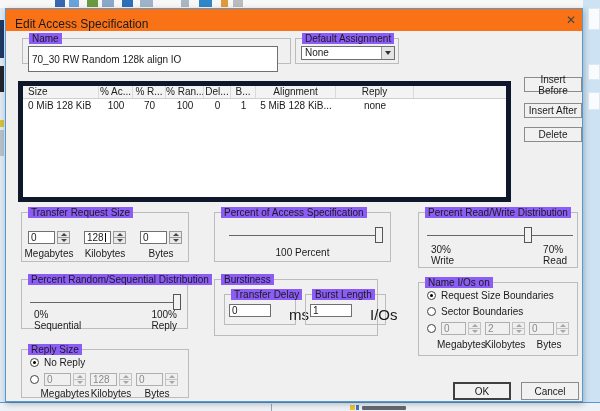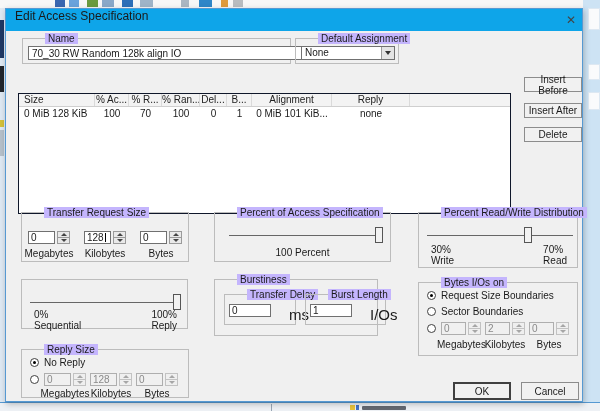--- a/index.html
+++ b/index.html
@@ -15,38 +15,38 @@
   .bg-right{position:absolute;left:583px;top:0;width:17px;height:411px;background:#cde3f4}
   .rb{position:absolute;left:5px;width:12px;background:#fafbfc;border:1px solid #dde8f2}
   .bg-bottom{position:absolute;left:0;top:402px;width:600px;height:9px;background:#eef1f5;border-top:1px solid #5699d2}
   .vline{position:absolute;left:271px;top:1px;width:1px;height:8px;background:#98a6b4}
   .mi-a{position:absolute;left:350px;top:2px;width:5px;height:5px;background:#e8c23a}
   .mi-b{position:absolute;left:356px;top:2px;width:3px;height:5px;background:#4472c4}
   .smudge{position:absolute;left:362px;top:3px;width:44px;height:4px;background:#4a5058;opacity:.85;border-radius:1px}
 
   
   .dialog{position:absolute;left:5px;top:8px;width:578px;height:394px;background:#f0f0f0;border:1px solid #5699d2;box-shadow:1px 2px 6px rgba(0,0,0,.25);font-size:10px;color:#1a1a1a}
-  .titlebar{position:absolute;left:0;top:0;width:100%;height:22px;background:#0ea5e9;display:flex;align-items:flex-start;padding-left:9px}
+  .titlebar{position:absolute;left:0;top:0;width:100%;height:22px;background:#f97316;display:flex;align-items:flex-end;padding-left:9px}
   .title{font-size:12px;color:#1a1a1a}
   .close{margin-left:auto;width:22px;text-align:center;font-size:12px;color:#444;line-height:22px}
 
   .grp{position:absolute;border:1px solid #bcbcbc}
-  .legend{position:absolute;top:-6px;left:22px;background:#c4b5fd;padding:0 3px;font-size:10px;line-height:11px;white-space:nowrap;color:#1a1a1a}
+  .legend{position:absolute;top:-6px;left:6px;background:#8b5cf6;padding:0 3px;font-size:10px;line-height:11px;white-space:nowrap;color:#1a1a1a}
 
   .grp-name{left:16px;top:29px;width:269px;height:26px}
-  .edit-name{position:absolute;left:5px;top:7px;width:276px;height:14px;border:1px solid #707070;background:#fff;font-size:10px;font-family:inherit;padding:0 3px;color:#1a1a1a}
+  .edit-name{position:absolute;left:5px;top:7px;width:250px;height:14px;border:1px solid #707070;background:#fff;font-size:10px;font-family:inherit;padding:12px 3px;color:#1a1a1a}
 
   .grp-da{left:289px;top:29px;width:104px;height:26px}
   .combo{position:absolute;left:5px;top:7px;width:94px;height:14px;border:1px solid #707070;background:#fff;display:flex}
   .combo-val{flex:1;font-size:10px;line-height:12px;padding-left:3px;overflow:hidden;white-space:nowrap}
   .combo-btn{width:13px;background:#e4e4e4;border-left:1px solid #9a9a9a;display:flex;align-items:center;justify-content:center}
   .tri-down{width:0;height:0;border-left:3px solid transparent;border-right:3px solid transparent;border-top:4px solid #333}
 
   
-  .listbox{position:absolute;left:12px;top:84px;width:493px;height:121px;background:#fff;border:1px solid #0f172a}
+  .listbox{position:absolute;left:12px;top:72px;width:493px;height:121px;background:#fff;border:5px solid #0f172a}
   .thead{display:flex;height:13px;background:#f3f3f3;border-bottom:1px solid #cfcfcf}
   .th{border-right:1px solid #dadada;font-size:10px;line-height:12px;text-align:center;overflow:hidden;white-space:nowrap;color:#222}
   .trow{display:flex;height:13px}
   .td{font-size:10px;line-height:13px;text-align:center;white-space:pre;overflow:hidden}
   .c0{width:76px}.c1{width:34px}.c2{width:33px}.c3{width:38px}.c4{width:27px}.c5{width:25px}.c6{width:80px}.c7{width:78px}.c8{flex:1;border-right:none}
   .th.c0,.td.c0{text-align:left;padding-left:5px}
 
   .btn{position:absolute;background:#f1f1f1;border:1px solid #8c8c8c;font-size:10px;font-family:inherit;color:#1a1a1a;display:flex;align-items:center;justify-content:center;padding:0}
   .b-ib{left:518px;top:68px;width:58px;height:15px}
   .b-ia{left:518px;top:94px;width:58px;height:15px}
@@ -185,21 +185,21 @@
         <div class="th c7">Reply</div>
         <div class="th c8"></div>
       </div>
       <div class="trow">
         <div class="td c0">0 MiB 128 KiB      ...</div>
         <div class="td c1">100</div>
         <div class="td c2">70</div>
         <div class="td c3">100</div>
         <div class="td c4">0</div>
         <div class="td c5">1</div>
-        <div class="td c6">0 MiB 101 KiB...</div>
+        <div class="td c6">5 MiB 128 KiB...</div>
         <div class="td c7">none</div>
         <div class="td c8"></div>
       </div>
     </div>
 
     <button class="btn b-ib">Insert Before</button>
     <button class="btn b-ia">Insert After</button>
     <button class="btn b-del">Delete</button>
 
     <div class="grp grp-trs">
@@ -256,20 +256,21 @@
         <div>30%</div>
           <div>Write</div>
       </div>
       <div class="sl-right">
         <div>70%</div>
           <div>Read</div>
       </div>
     </div>
 
     <div class="grp grp-rs">
+      <span class="legend">Percent Random/Sequential Distribution</span>
       <div class="slider">
         <div class="track"></div>
         <div class="rail">
             <div class="thumb" style="left: 100%;"></div>
           </div>
       </div>
       <div class="sl-left">
         <div>0%</div>
           <div>Sequential</div>
       </div>
@@ -287,21 +288,21 @@
         <span class="unit">ms</span>
       </div>
       <div class="sub sub-bl">
         <span class="legend">Burst Length</span>
         <div class="edit2">1</div>
         <span class="unit">I/Os</span>
       </div>
     </div>
 
     <div class="grp grp-align">
-      <span class="legend">Bytes I/Os on</span>
+      <span class="legend">Name I/Os on</span>
       <div class="radio-row ar2">
         <span class="radio"></span>
         <span>Sector Boundaries</span>
       </div>
       <div class="radio-row ar1">
         <span class="radio sel"></span>
         <span>Request Size Boundaries</span>
       </div>
       <div class="radio-row ar3">
         <span class="radio"></span>

